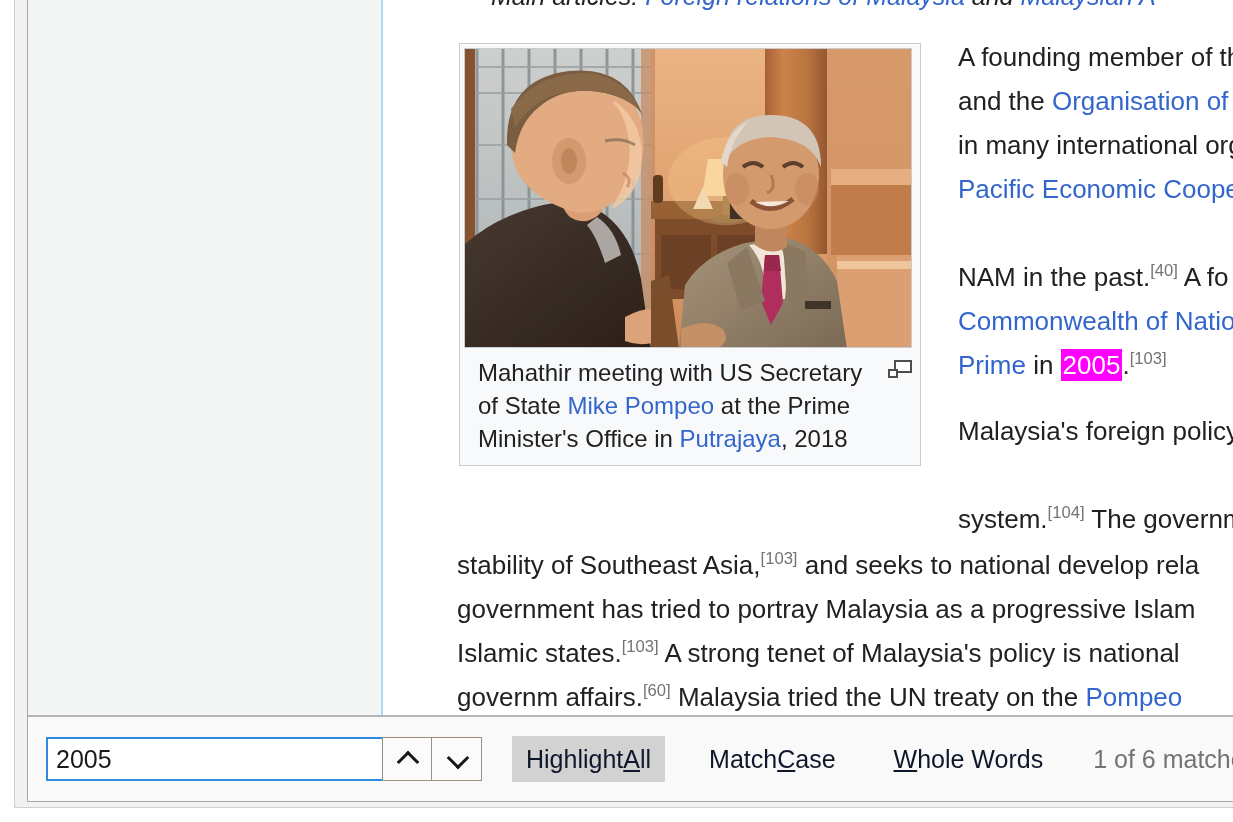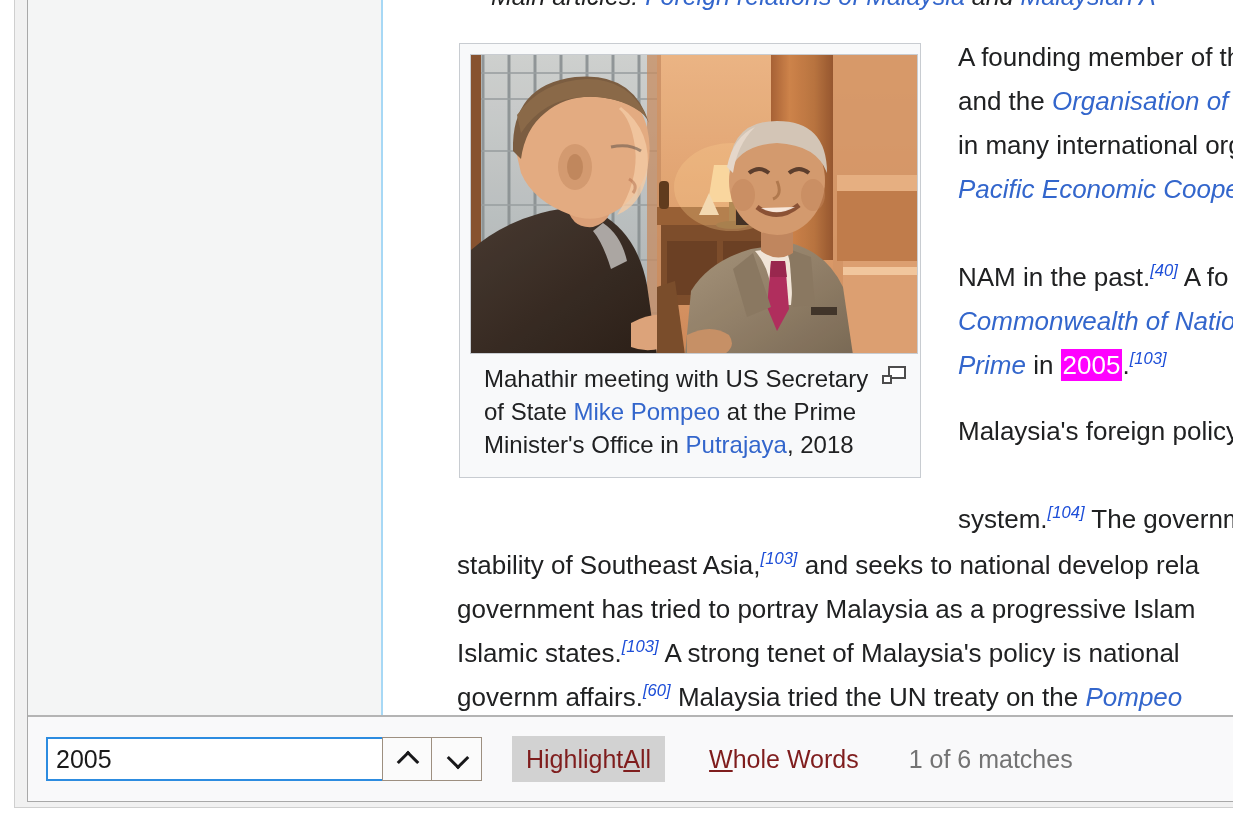--- a/index.html
+++ b/index.html
@@ -77,21 +77,21 @@
   }
   .hatnote a { color: #3366cc; text-decoration: none; font-style: italic; }
 
   
   .thumb {
     position: absolute;
     left: 74px; top: 48px;
     width: 462px;
     background: #f8f9fa;
     border: 1px solid #c8ccd1;
-    padding: 10px;
+    padding: 4px;
   }
   .thumb-img {
     position: relative;
     width: 448px; height: 300px;
     overflow: hidden;
     border: 1px solid #c8ccd1;
     background: #c8a078;
   }
   .thumb-img svg { display: block; width: 448px; height: 300px; }
 
@@ -127,37 +127,37 @@
     position: absolute;
     left: 573px; top: 40px;
     width: 340px;
     font-size: 26px;
     line-height: 44px;
     color: #202122;
     overflow: hidden;
     white-space: nowrap;
   }
   .col-right p { margin: 0 0 22px 0; white-space: nowrap; }
-  .col-right a, .col-full a { color: #3366cc; text-decoration: none; font-style: italic; }
+  .col-right a, .col-full a { color: #3366cc; text-decoration: none; }
 
   
   .col-full {
     position: absolute;
     left: 72px; top: 548px;
     width: 1160px;
     font-size: 26px;
     line-height: 44px;
     color: #202122;
     white-space: nowrap;
     overflow: hidden;
   }
   .col-full p { margin: 0; white-space: nowrap; }
 
   sup.ref { font-size: 0.64em; vertical-align: super; line-height: 0; }
-  sup.ref a { color: #1d4ed8; text-decoration: none; }
+  sup.ref a { color: #737373; text-decoration: none; }
 
   
   .hl-current {
     background: #ff00ff;
     color: #ffffff;
     padding: 1px 2px;
   }
 
   
   .findbar {
@@ -208,21 +208,21 @@
   .chev.up::before { transform: rotate(45deg); }
   .chev.down::before { transform: rotate(-135deg); top: -3px; }
 
   .fb-toggle {
     margin-left: 30px;
     height: 46px;
     padding: 0 14px;
     display: flex;
     align-items: center;
     font-size: 25px;
-    color: #7f1d1d;
+    color: #0f172a;
     cursor: default;
     white-space: nowrap;
   }
   .fb-toggle.on { background: #d2d2d2; }
   .fb-toggle u { text-decoration: underline; }
 
   .fb-status {
     margin-left: 36px;
     font-size: 25px;
     color: #737373;
@@ -448,20 +448,25 @@
       <div class="nav-btn">
         <span class="chev down"></span>
       </div>
 
       <div class="fb-toggle on">
           <span>Highlight </span>
           <u>A</u>
           <span>ll</span>
         </div>
 
+      <div class="fb-toggle">
+          <span>Match </span>
+          <u>C</u>
+          <span>ase</span>
+        </div>
 
       <div class="fb-toggle">
           <span></span>
           <u>W</u>
           <span>hole Words</span>
         </div>
 
       <div class="fb-status">1 of 6 matches</div>
     </div>
 

